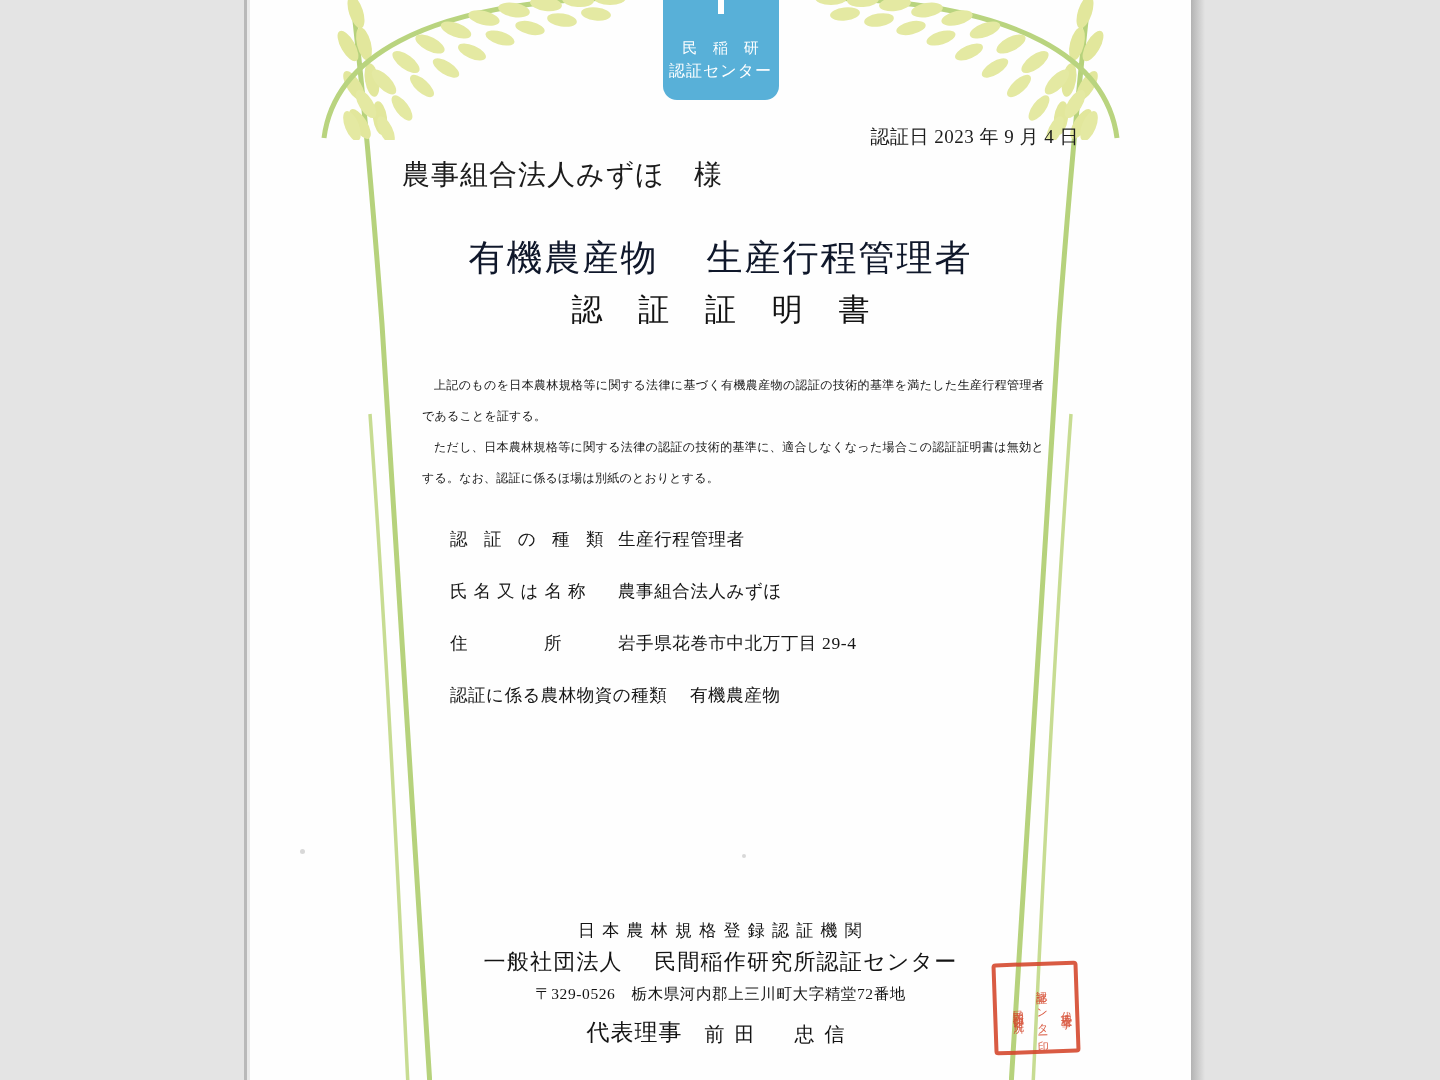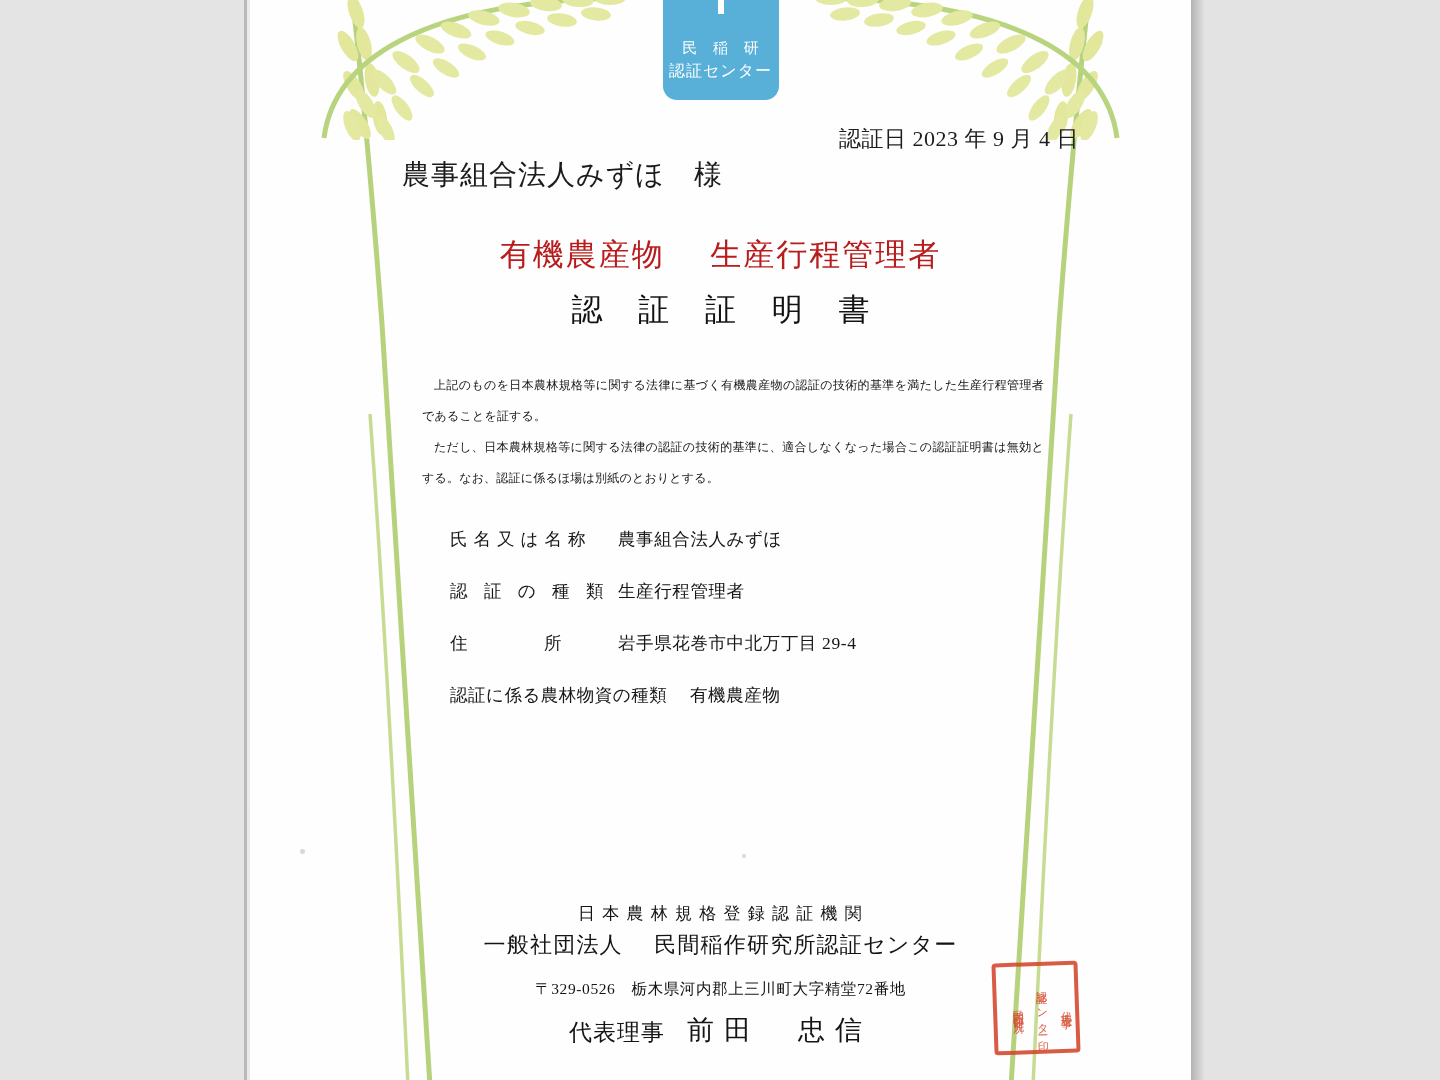--- a/index.html
+++ b/index.html
@@ -54,31 +54,31 @@
   .plant.left  { left: 62px; }
   .plant.right { right: 62px; }
 
   .ear {
     position: absolute; pointer-events: none;
   }
 
   
   .cert-date {
     position: absolute; right: 112px; top: 130px;
-    font-size: 22px; color: #1d1d1d; letter-spacing: .5px;
+    font-size: 19px; color: #1d1d1d; letter-spacing: .5px;
     white-space: nowrap;
   }
   .addressee {
     position: absolute; left: 152px; top: 162px;
     font-size: 28px; color: #1b1b1b; letter-spacing: 1px;
     white-space: nowrap;
   }
   .title1 {
     position: absolute; left: 0; right: 0; top: 240px;
-    text-align: center; font-size: 31px; color: #b91c1c;
+    text-align: center; font-size: 36px; color: #0f172a;
     letter-spacing: 2px;
   }
   .title1 .gap { display: inline-block; width: 26px; }
   .title2 {
     position: absolute; left: 0; right: 0; top: 295px;
     text-align: center; font-size: 31px; color: #121212;
     letter-spacing: 14px; text-indent: 14px;
   }
 
   .body-text {
@@ -103,28 +103,28 @@
   .field-row.wide { margin-top: 16px; }
   .field-row.wide .fl { width: 240px; flex: 0 0 240px; letter-spacing: .5px; }
 
   .footer {
     position: absolute; left: 0; right: 0; bottom: 38px; text-align: center;
     color: #141414;
   }
   .f-line1 { font-size: 17px; letter-spacing: 1.5px; }
   .f-line2 { font-size: 22px; letter-spacing: 1.2px; margin-top: 5px; }
   .f-line2 .gap { display: inline-block; width: 18px; }
-  .f-line3 { font-size: 15.5px; letter-spacing: .6px; margin-top: 19px; }
+  .f-line3 { font-size: 15.5px; letter-spacing: .6px; margin-top: 7px; }
   .f-line4 {
     font-size: 26px; letter-spacing: 1px; margin-top: 12px;
     display: flex; justify-content: center; align-items: flex-end; gap: 22px;
     position: relative;
   }
   .f-line4 .role { font-size: 23px; }
-  .f-line4 .nm { font-size: 27px; letter-spacing: 10px; font-family: Liberation Mono, monospace; }
+  .f-line4 .nm { font-size: 20px; letter-spacing: 10px; font-family: Liberation Mono, monospace; }
 
   
   .seal {
     position: absolute; right: 112px; bottom: -6px;
     width: 86px; height: 92px;
     border: 4px solid #d4452a;
     border-radius: 4px;
     color: #d4452a;
     font-size: 11px; line-height: 12px;
     display: grid; grid-template-columns: 1fr 1fr 1fr;
@@ -272,26 +272,26 @@
     </div>
     <div class="title2">認 証 証 明 書</div>
 
     <div class="body-text">
       <p>上記のものを日本農林規格等に関する法律に基づく有機農産物の認証の技術的基準を満たした生産行程管理者であることを証する。</p>
       <p>ただし、日本農林規格等に関する法律の認証の技術的基準に、適合しなくなった場合この認証証明書は無効とする。なお、認証に係るほ場は別紙のとおりとする。</p>
     </div>
 
     <div class="fields">
       <div class="field-row">
+        <div class="fl">認 証 の 種 類</div>
+        <div class="fv">生産行程管理者</div>
+      </div>
+      <div class="field-row">
         <div class="fl">氏名又は名称</div>
         <div class="fv">農事組合法人みずほ</div>
-      </div>
-      <div class="field-row">
-        <div class="fl">認 証 の 種 類</div>
-        <div class="fv">生産行程管理者</div>
       </div>
       <div class="field-row">
         <div class="fl">住　　　所</div>
         <div class="fv">岩手県花巻市中北万丁目 29-4</div>
       </div>
       <div class="field-row wide">
         <div class="fl">認証に係る農林物資の種類</div>
         <div class="fv">有機農産物</div>
       </div>
     </div>

